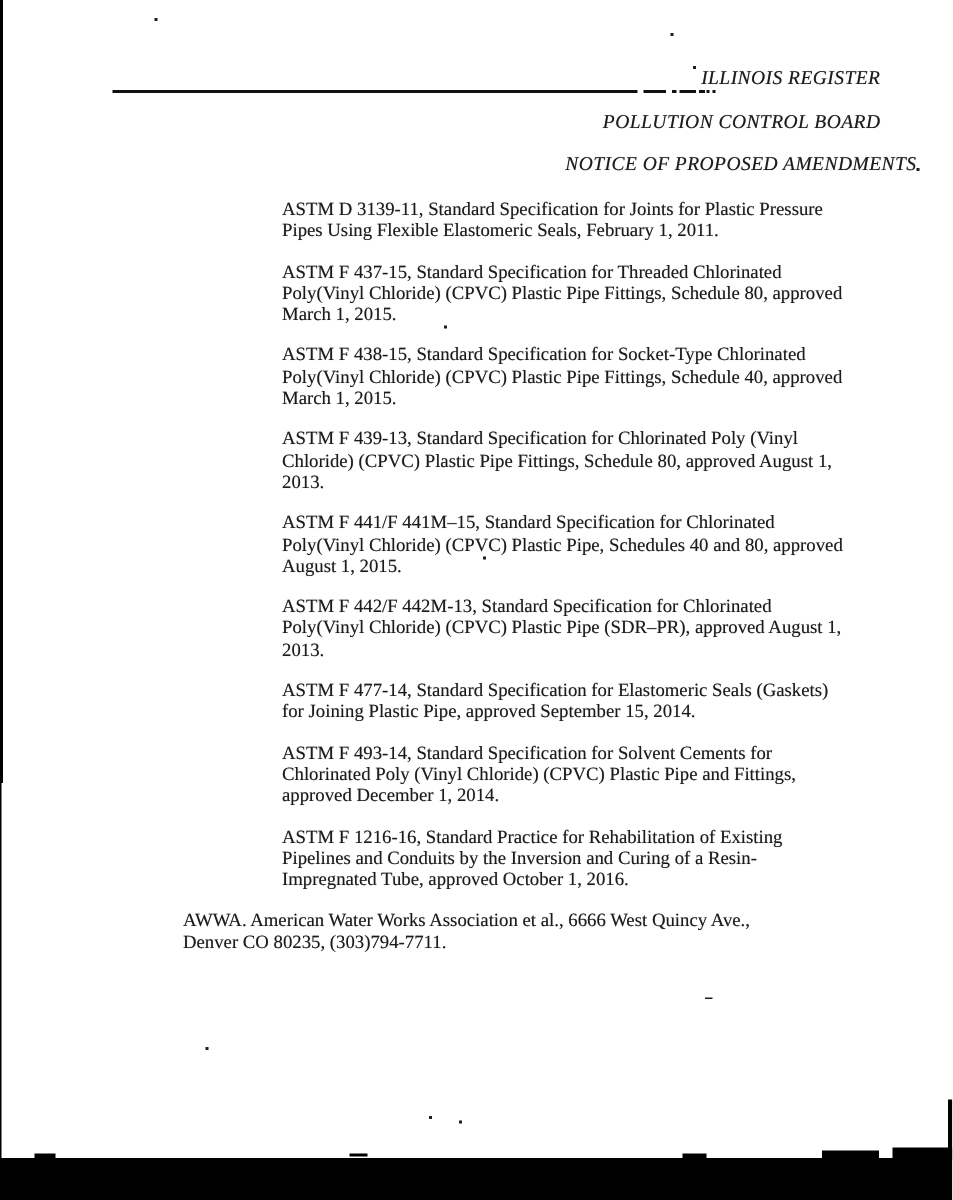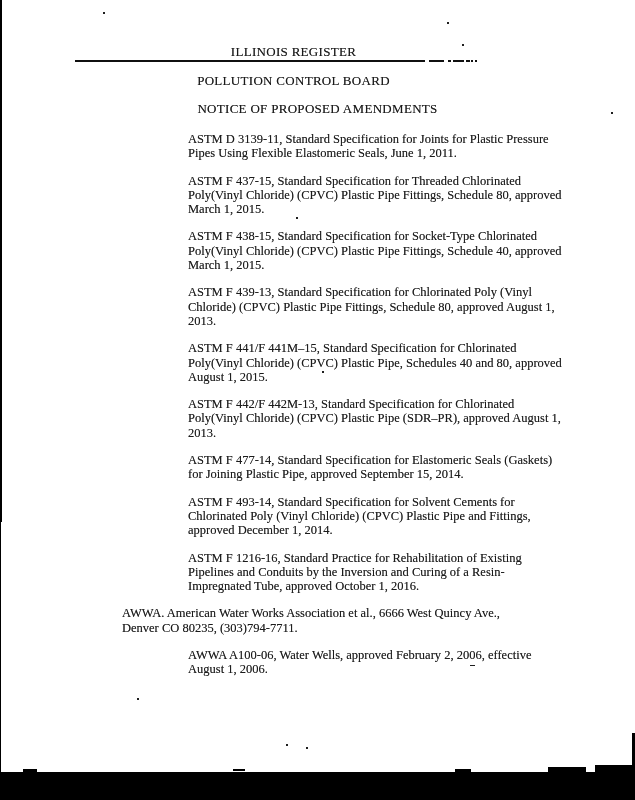--- a/index.html
+++ b/index.html
@@ -10,25 +10,26 @@
     background: #ffffff;
     overflow: hidden;
     font-family: "Liberation Serif", serif;
     color: #1b1b1b;
   }
   
   .center-line {
     position: absolute;
     left: 0;
     width: 587px;
-    text-align: center;
+    text-align: right;
     font-size: 13px;
     letter-spacing: 0.3px;
     text-shadow: 0 0 0.5px rgba(25,25,25,0.55);
     white-space: nowrap;
+    font-style: italic;
   }
   .register-title { top: 44px; }
   .board-title    { top: 73px; }
   .notice-title   { top: 101px; margin-left: 24px; }
 
   .rule-seg {
     position: absolute;
     top: 60px;
     height: 2px;
     background: #101010;
@@ -67,21 +68,21 @@
   <div class="rule-seg" style="left:453px; width:11px;"></div>
   <div class="rule-seg" style="left:466px; width:4px;"></div>
   <div class="rule-seg" style="left:471px; width:2px;"></div>
   <div class="rule-seg" style="left:475px; width:2px;"></div>
 
   <div class="center-line board-title">POLLUTION CONTROL BOARD</div>
   <div class="center-line notice-title">NOTICE OF PROPOSED AMENDMENTS</div>
 
   <div class="content">
     <p class="entry deep">ASTM D 3139-11, Standard Specification for Joints for Plastic Pressure
-Pipes Using Flexible Elastomeric Seals, June 1, 2011.</p>
+Pipes Using Flexible Elastomeric Seals, February 1, 2011.</p>
     <p class="entry deep">ASTM F 437-15, Standard Specification for Threaded Chlorinated
 Poly(Vinyl Chloride) (CPVC) Plastic Pipe Fittings, Schedule 80, approved
 March 1, 2015.</p>
     <p class="entry deep">ASTM F 438-15, Standard Specification for Socket-Type Chlorinated
 Poly(Vinyl Chloride) (CPVC) Plastic Pipe Fittings, Schedule 40, approved
 March 1, 2015.</p>
     <p class="entry deep">ASTM F 439-13, Standard Specification for Chlorinated Poly (Vinyl
 Chloride) (CPVC) Plastic Pipe Fittings, Schedule 80, approved August 1,
 2013.</p>
     <p class="entry deep">ASTM F 441/F 441M–15, Standard Specification for Chlorinated
@@ -93,22 +94,20 @@
     <p class="entry deep">ASTM F 477-14, Standard Specification for Elastomeric Seals (Gaskets)
 for Joining Plastic Pipe, approved September 15, 2014.</p>
     <p class="entry deep">ASTM F 493-14, Standard Specification for Solvent Cements for
 Chlorinated Poly (Vinyl Chloride) (CPVC) Plastic Pipe and Fittings,
 approved December 1, 2014.</p>
     <p class="entry deep">ASTM F 1216-16, Standard Practice for Rehabilitation of Existing
 Pipelines and Conduits by the Inversion and Curing of a Resin-
 Impregnated Tube, approved October 1, 2016.</p>
     <p class="entry outer">AWWA. American Water Works Association et al., 6666 West Quincy Ave.,
 Denver CO 80235, (303)794-7711.</p>
-    <p class="entry deep">AWWA A100-06, Water Wells, approved February 2, 2006, effective
-August 1, 2006.</p>
   </div>
 
   <div class="artifact" style="left:0; top:0;     width:2px;  height:522px;"></div>
   <div class="artifact" style="left:0; top:522px; width:1px;  height:251px;"></div>
   <div class="artifact" style="left:0; top:772px; width:635px; height:28px;"></div>
   <div class="artifact" style="left:23px;  top:769px; width:14px; height:3px;"></div>
   <div class="artifact" style="left:233px; top:769px; width:12px; height:2px;"></div>
   <div class="artifact" style="left:455px; top:769px; width:16px; height:3px;"></div>
   <div class="artifact" style="left:548px; top:767px; width:38px; height:5px;"></div>
   <div class="artifact" style="left:595px; top:765px; width:40px; height:7px;"></div>

